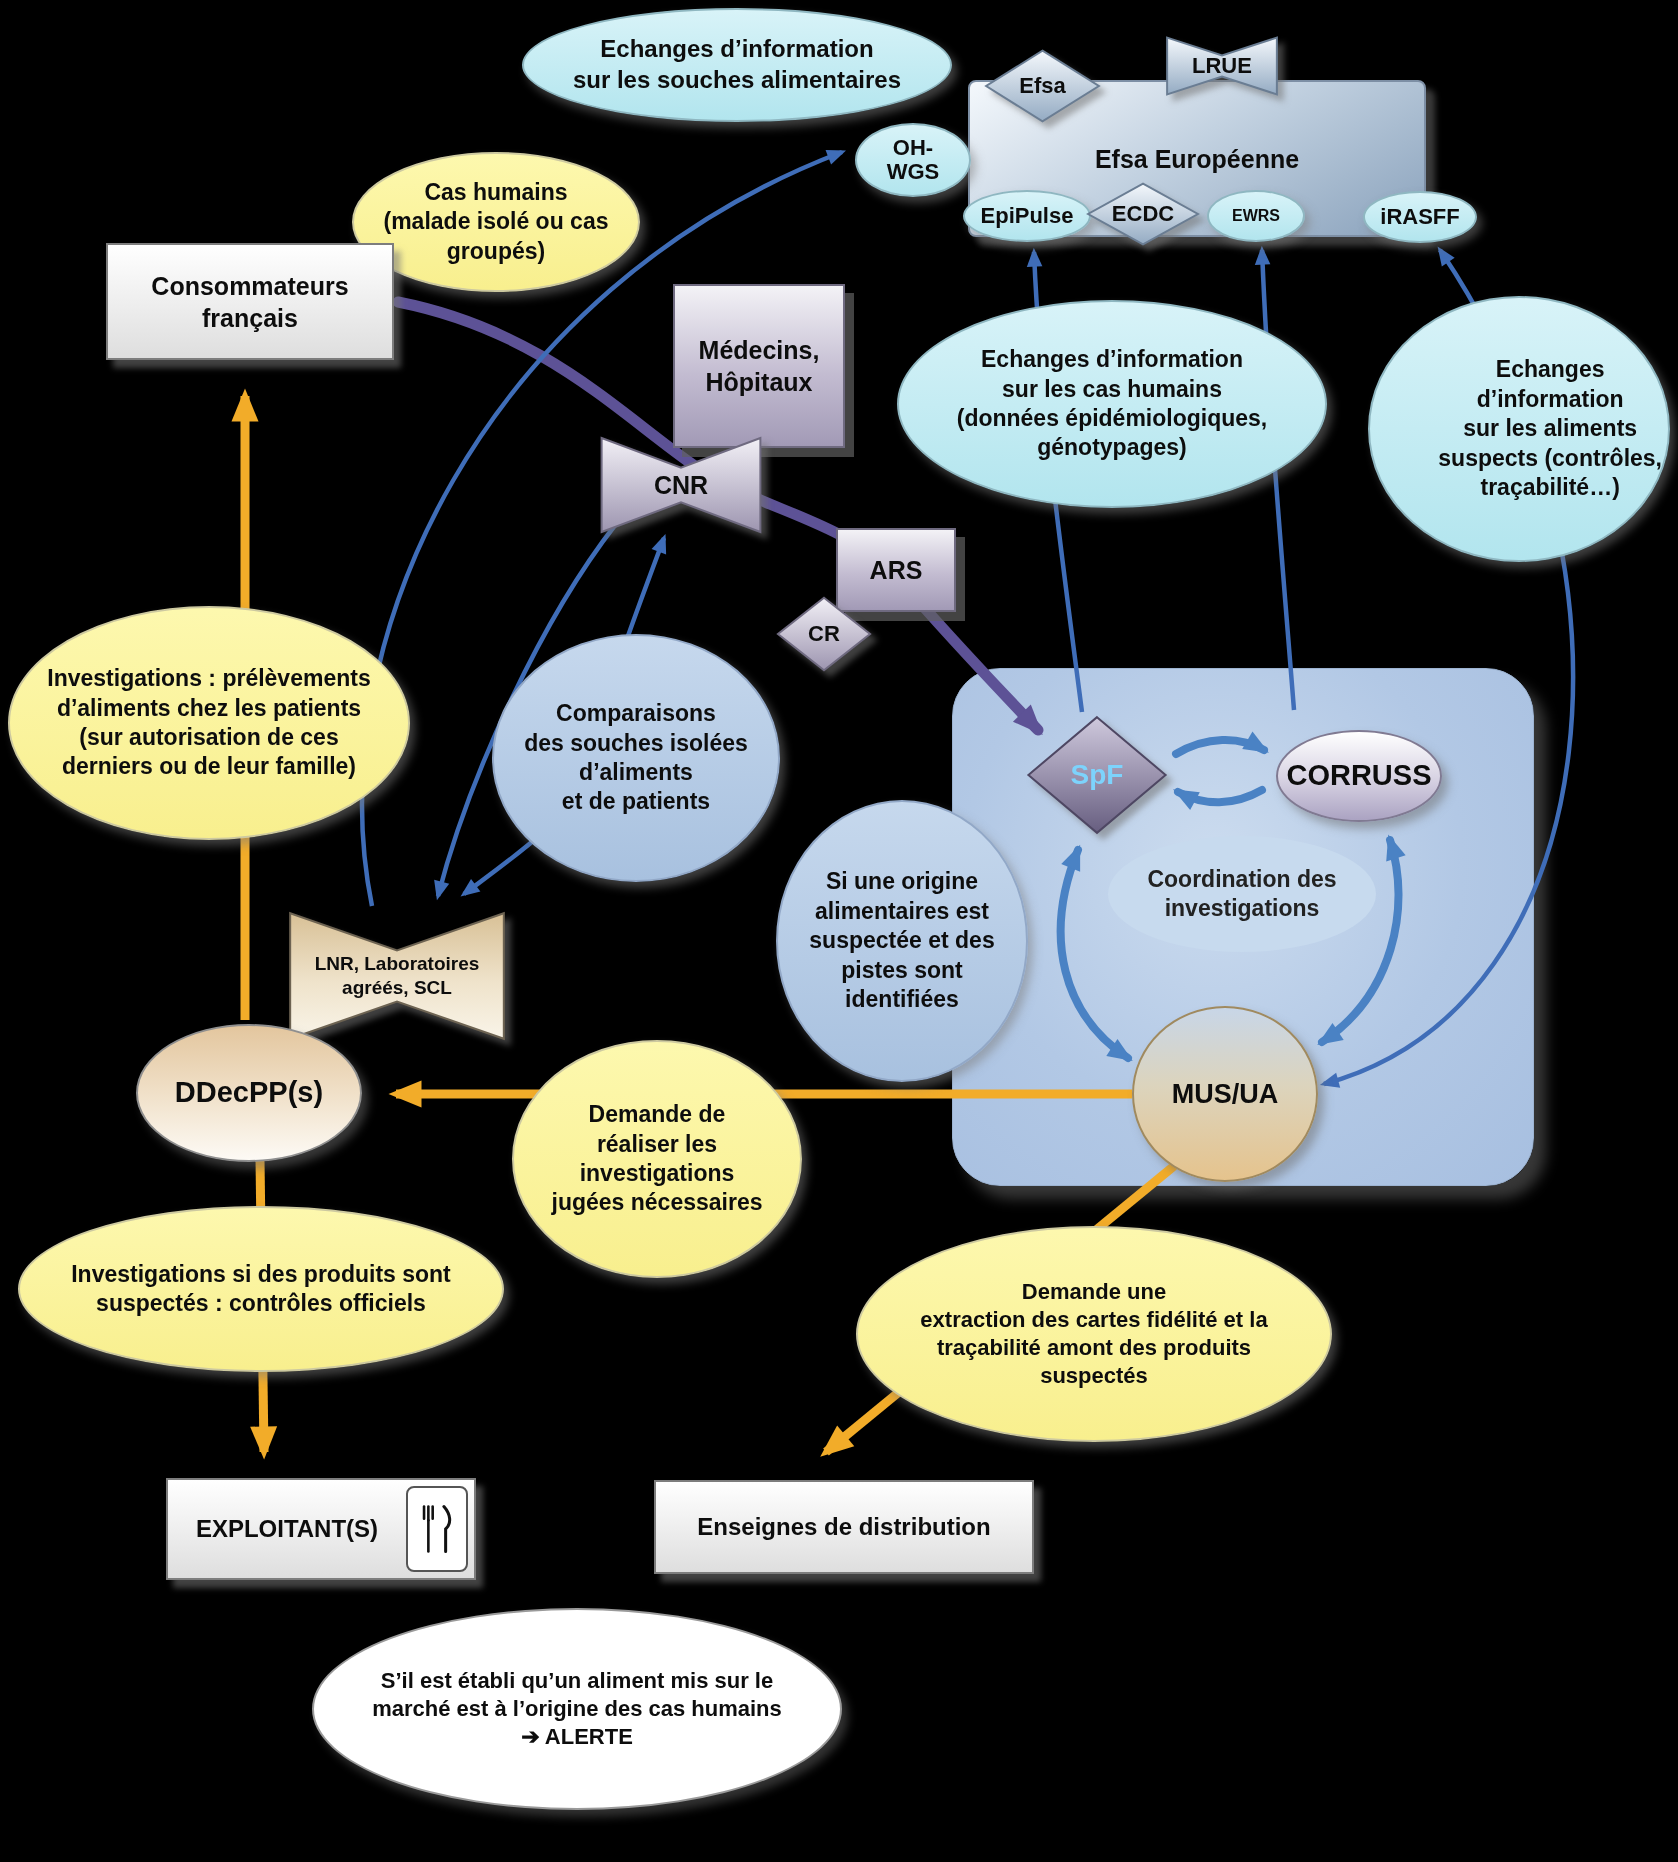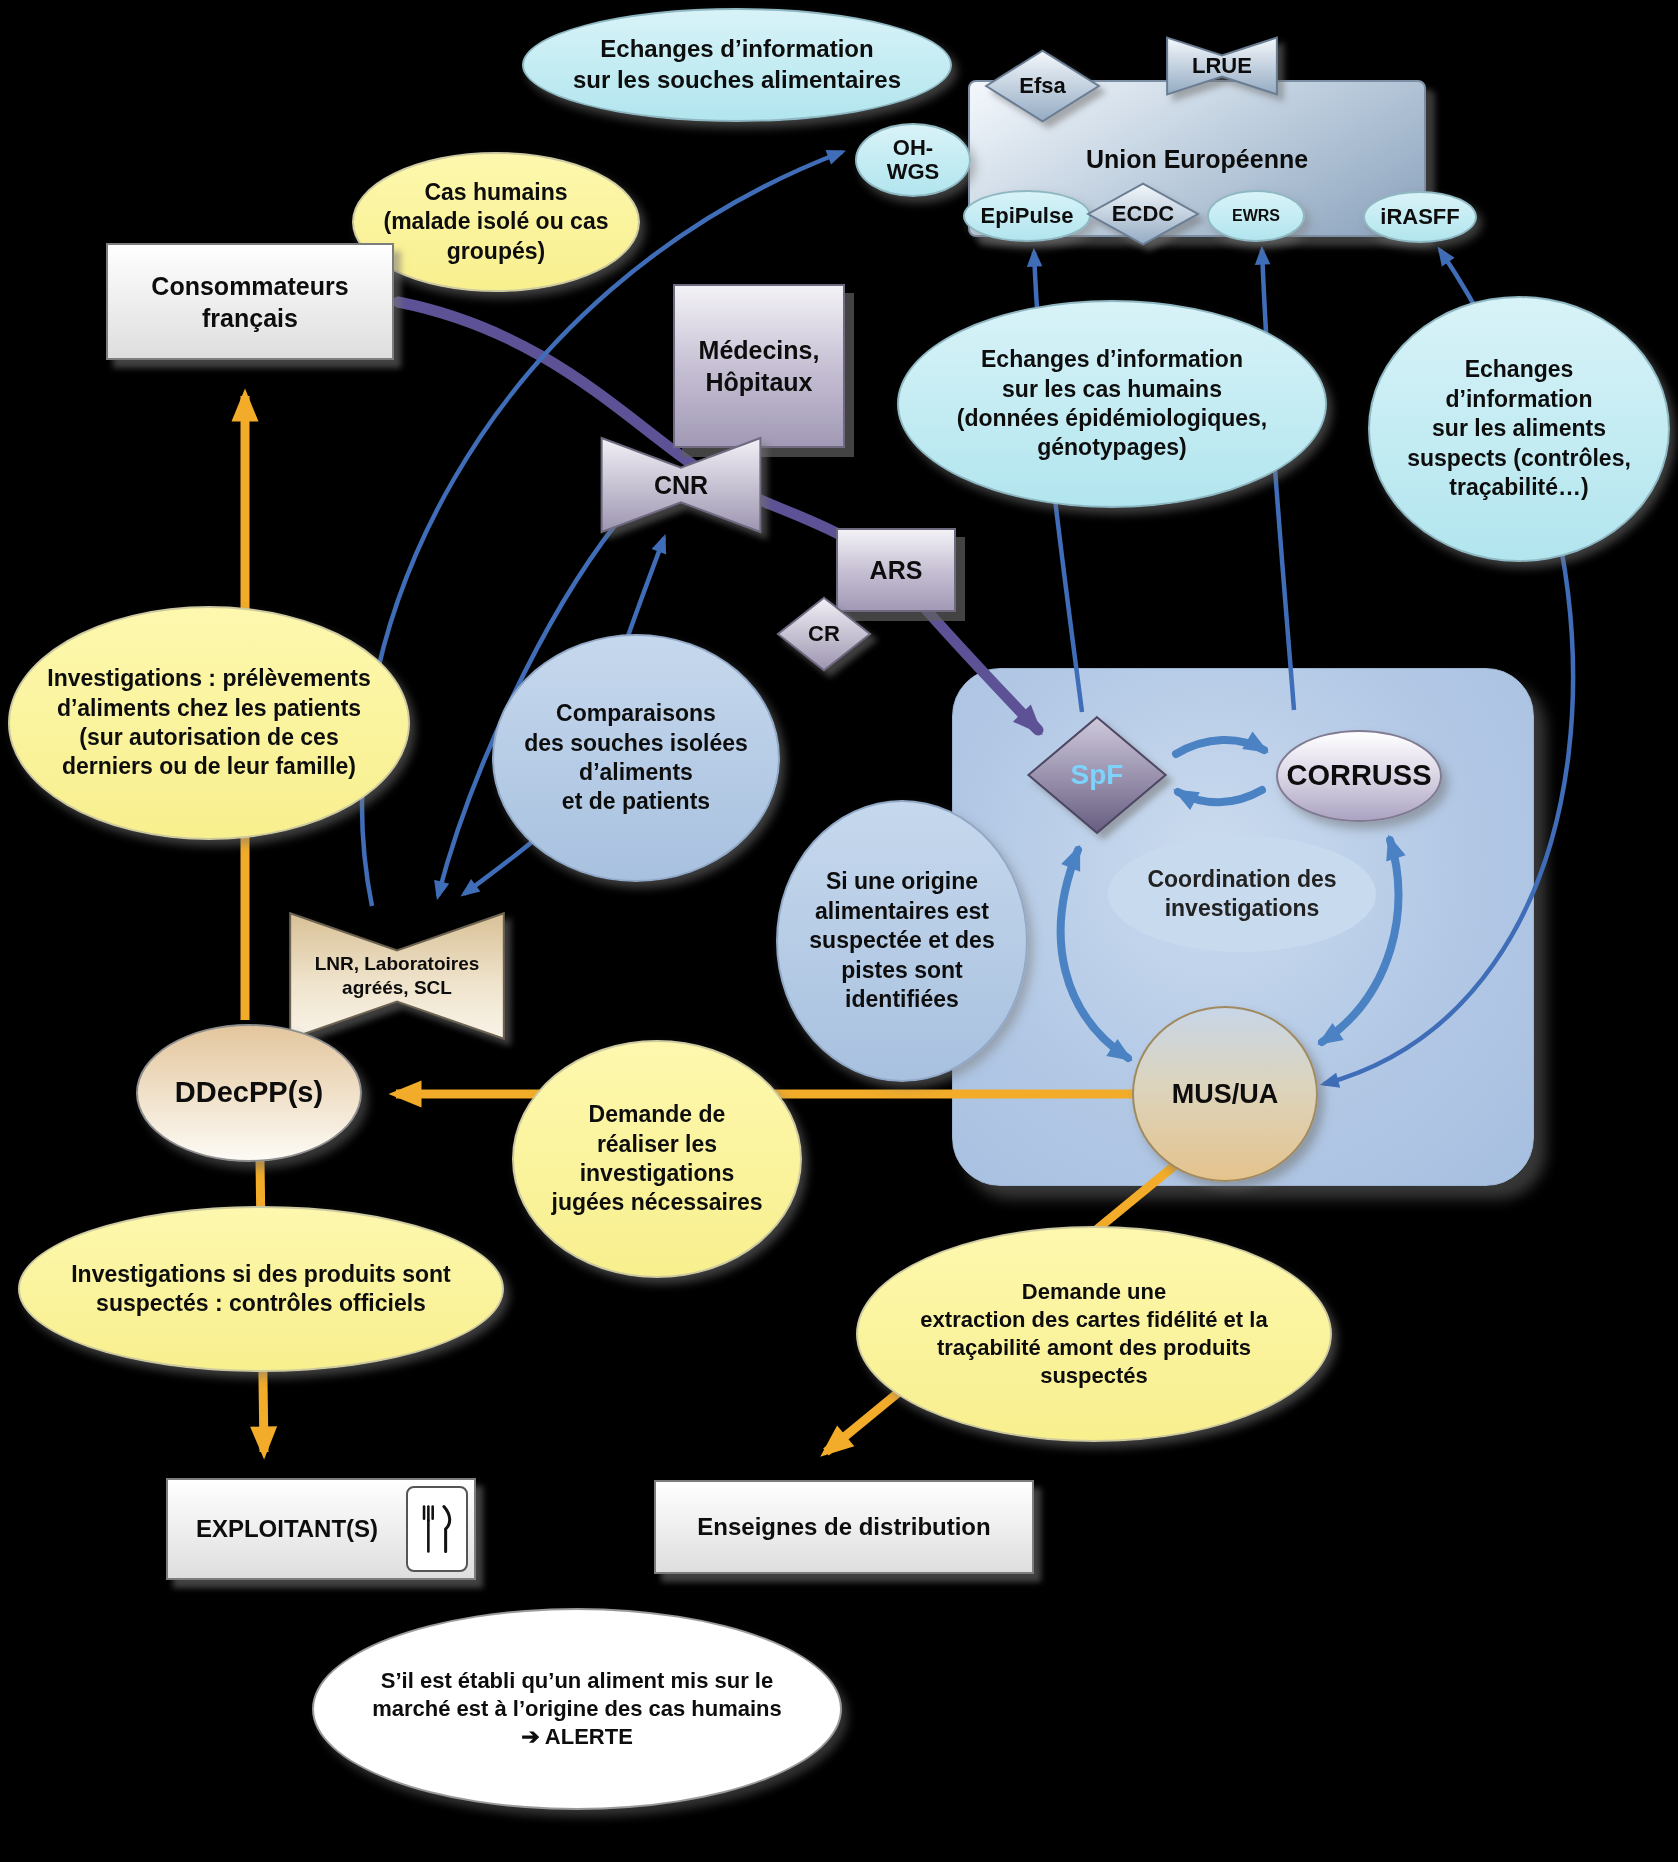--- a/index.html
+++ b/index.html
@@ -91,21 +91,21 @@
     <path d="M 1078 850 C 1042 938, 1064 1016, 1128 1058" stroke="#4a82c4" stroke-width="8" fill="none" stroke-linecap="round" marker-end="url(#mBT)" marker-start="url(#mBT)"></path>
     <path d="M 1322 1042 C 1392 996, 1412 908, 1390 840" stroke="#4a82c4" stroke-width="8" fill="none" stroke-linecap="round" marker-end="url(#mBT)" marker-start="url(#mBT)"></path>
   </svg>
 
   <div class="node ellipse cyanE" style="left:522px;top:8px;width:430px;height:114px;">
     <span class="lbl" style="font-size:24px">Echanges d’information
 sur les souches alimentaires</span>
   </div>
 
   <div class="node euB" style="left:968px;top:80px;width:458px;height:157px;">
-    <span class="lbl" style="font-size:25px">Union Européenne</span>
+    <span class="lbl" style="font-size:25px">Efsa Européenne</span>
   </div>
 
   <div class="node" style="left:985px;top:50px;width:115px;height:72px;">
     <svg class="shp" viewBox="0 0 100 100" preserveAspectRatio="none">
       <polygon points="50,1 99,50 50,99 1,50" fill="url(#gSteel)" stroke="#6a7d93" stroke-width="2" vector-effect="non-scaling-stroke"></polygon>
     </svg>
     <span class="lbl" style="font-size:22px">Efsa</span>
   </div>
 
   <div class="node" style="left:1166px;top:37px;width:112px;height:58px;">
@@ -173,21 +173,21 @@
     <span class="lbl" style="font-size:22px">CR</span>
   </div>
 
   <div class="node ellipse cyanE" style="left:897px;top:300px;width:430px;height:208px;">
     <span class="lbl" style="font-size:23px">Echanges d’information
 sur les cas humains
 (données épidémiologiques,
 génotypages)</span>
   </div>
 
-  <div class="node ellipse cyanE" style="left:1368px;top:296px;width:302px;height:266px;">
+  <div class="node ellipse cyanE" style="left:1368px;top:296px;width:302px;height:266px;justify-content:flex-end;">
     <span class="lbl" style="font-size:23px">Echanges
 d’information
 sur les aliments
 suspects (contrôles,
 traçabilité…)</span>
   </div>
 
   <div class="node ellipse yellowE" style="left:8px;top:606px;width:402px;height:234px;">
     <span class="lbl" style="font-size:23px">Investigations : prélèvements
 d’aliments chez les patients

